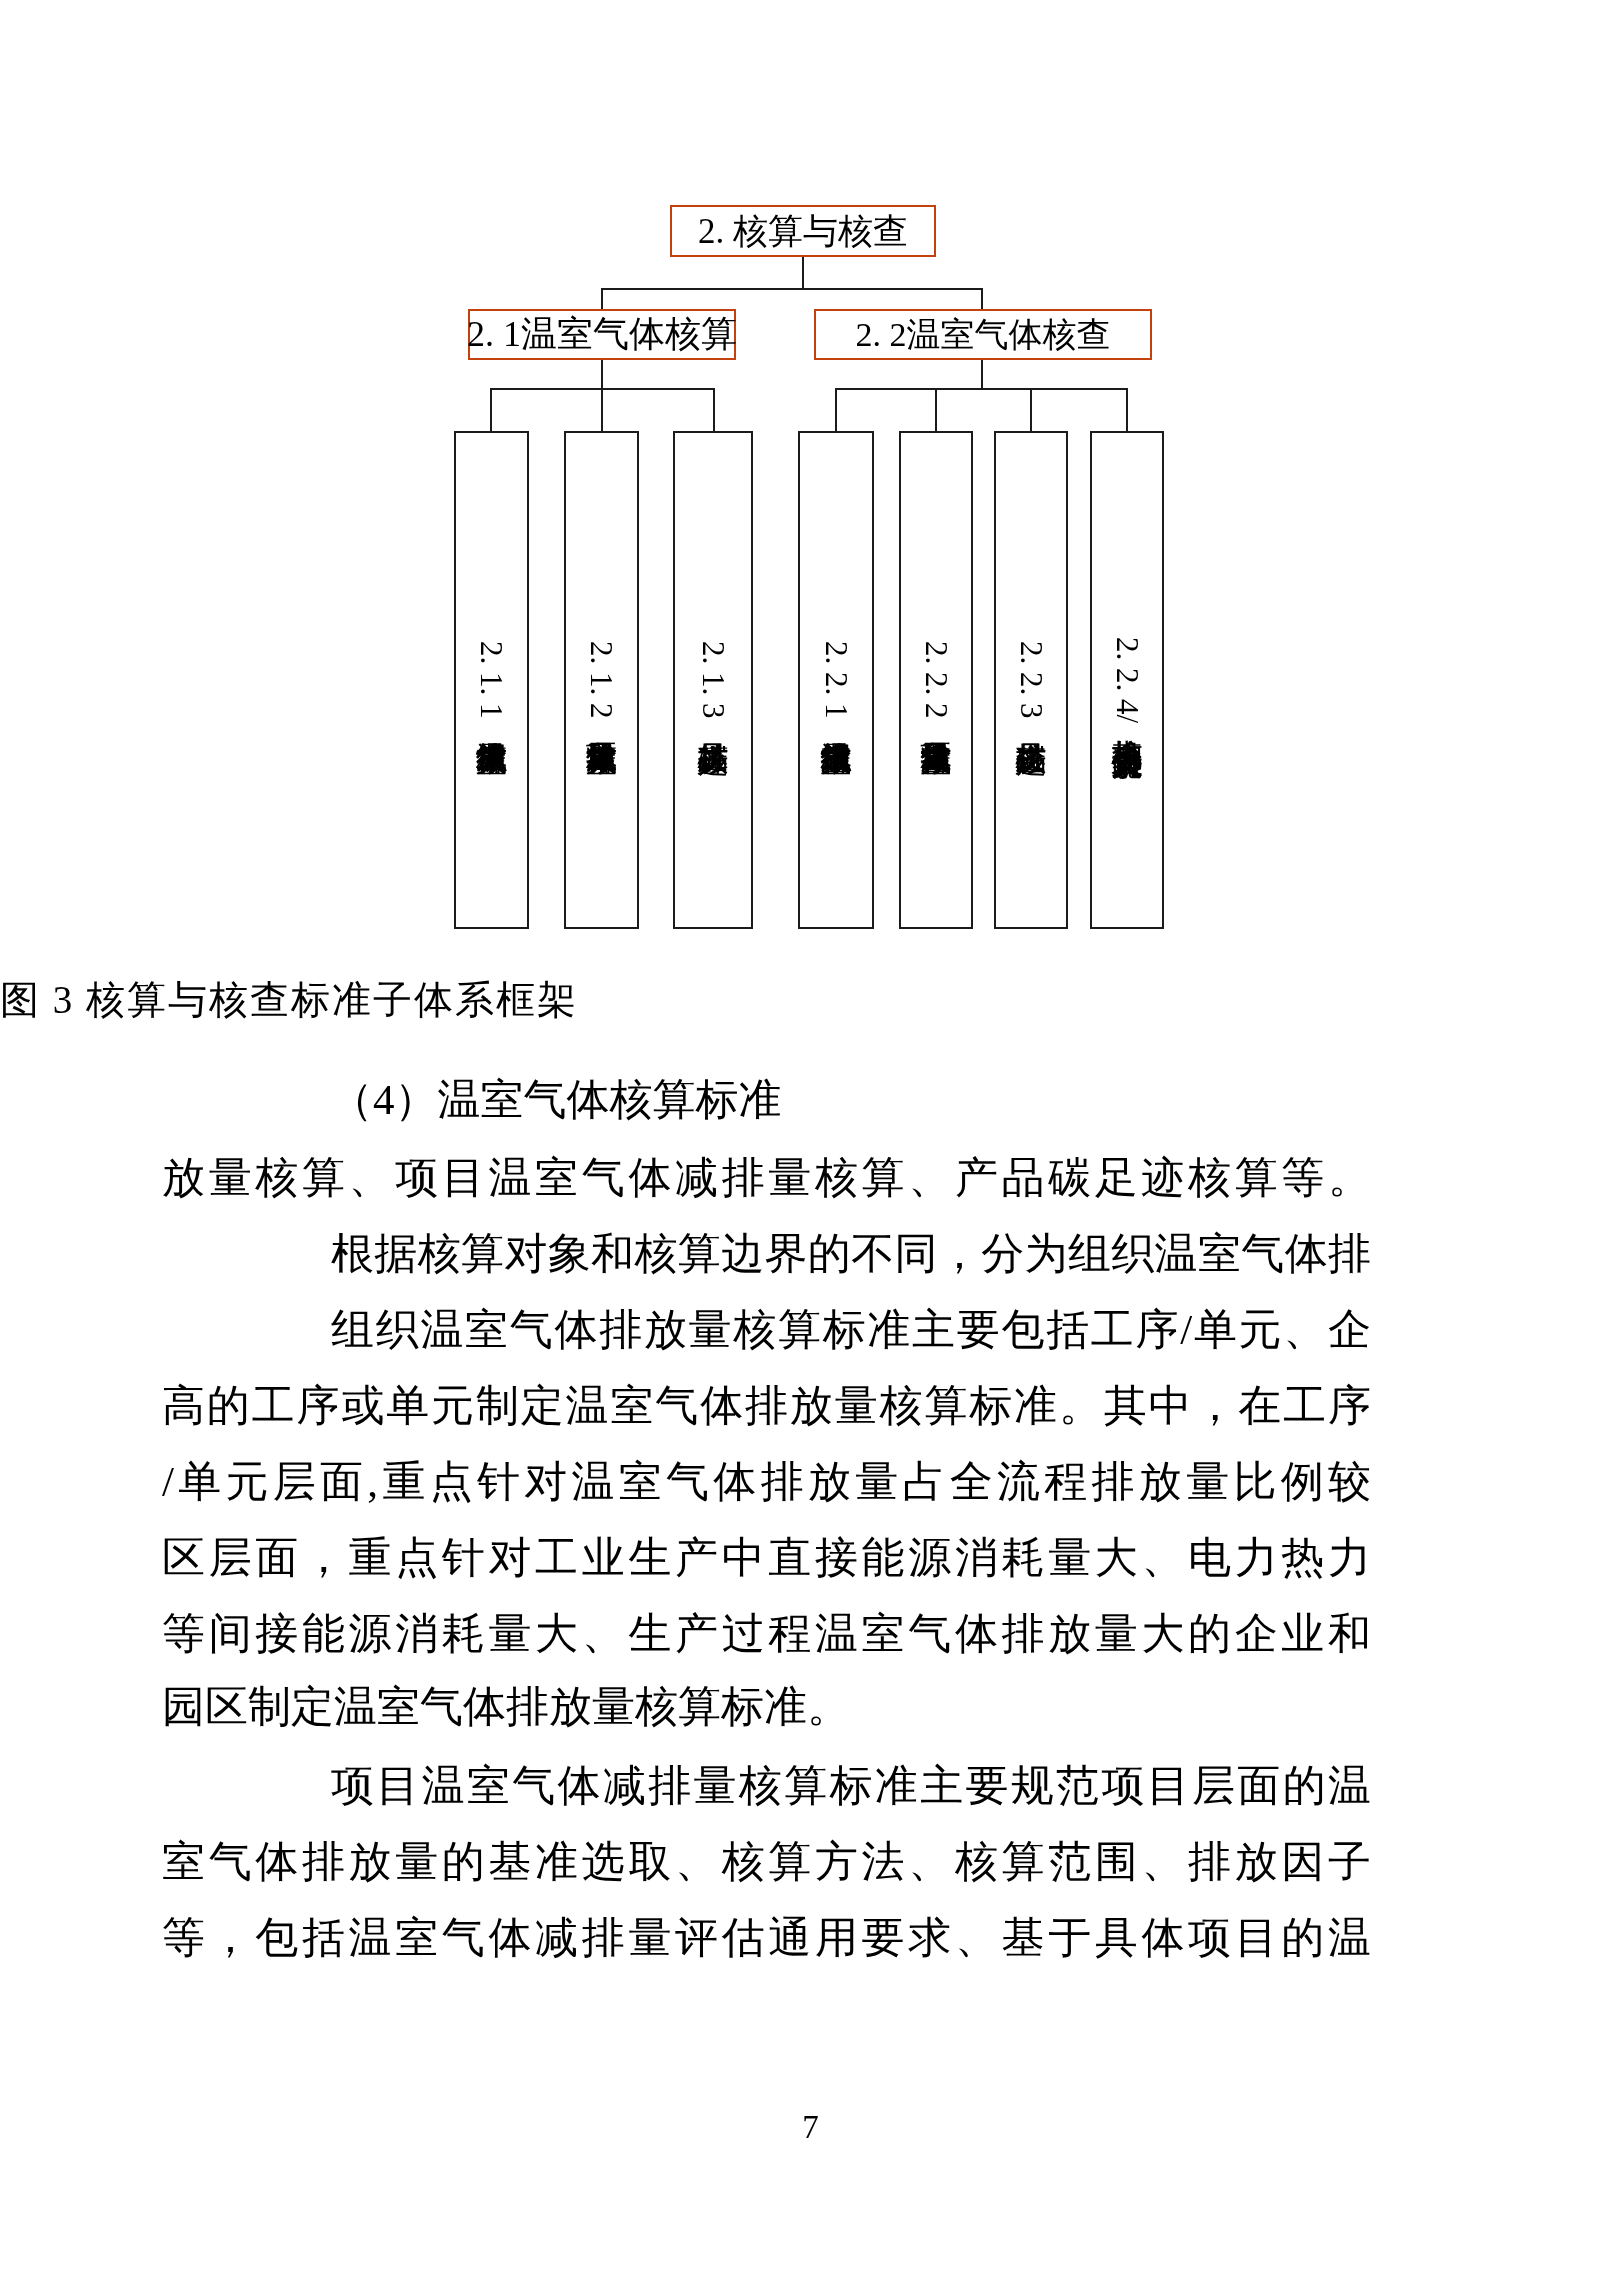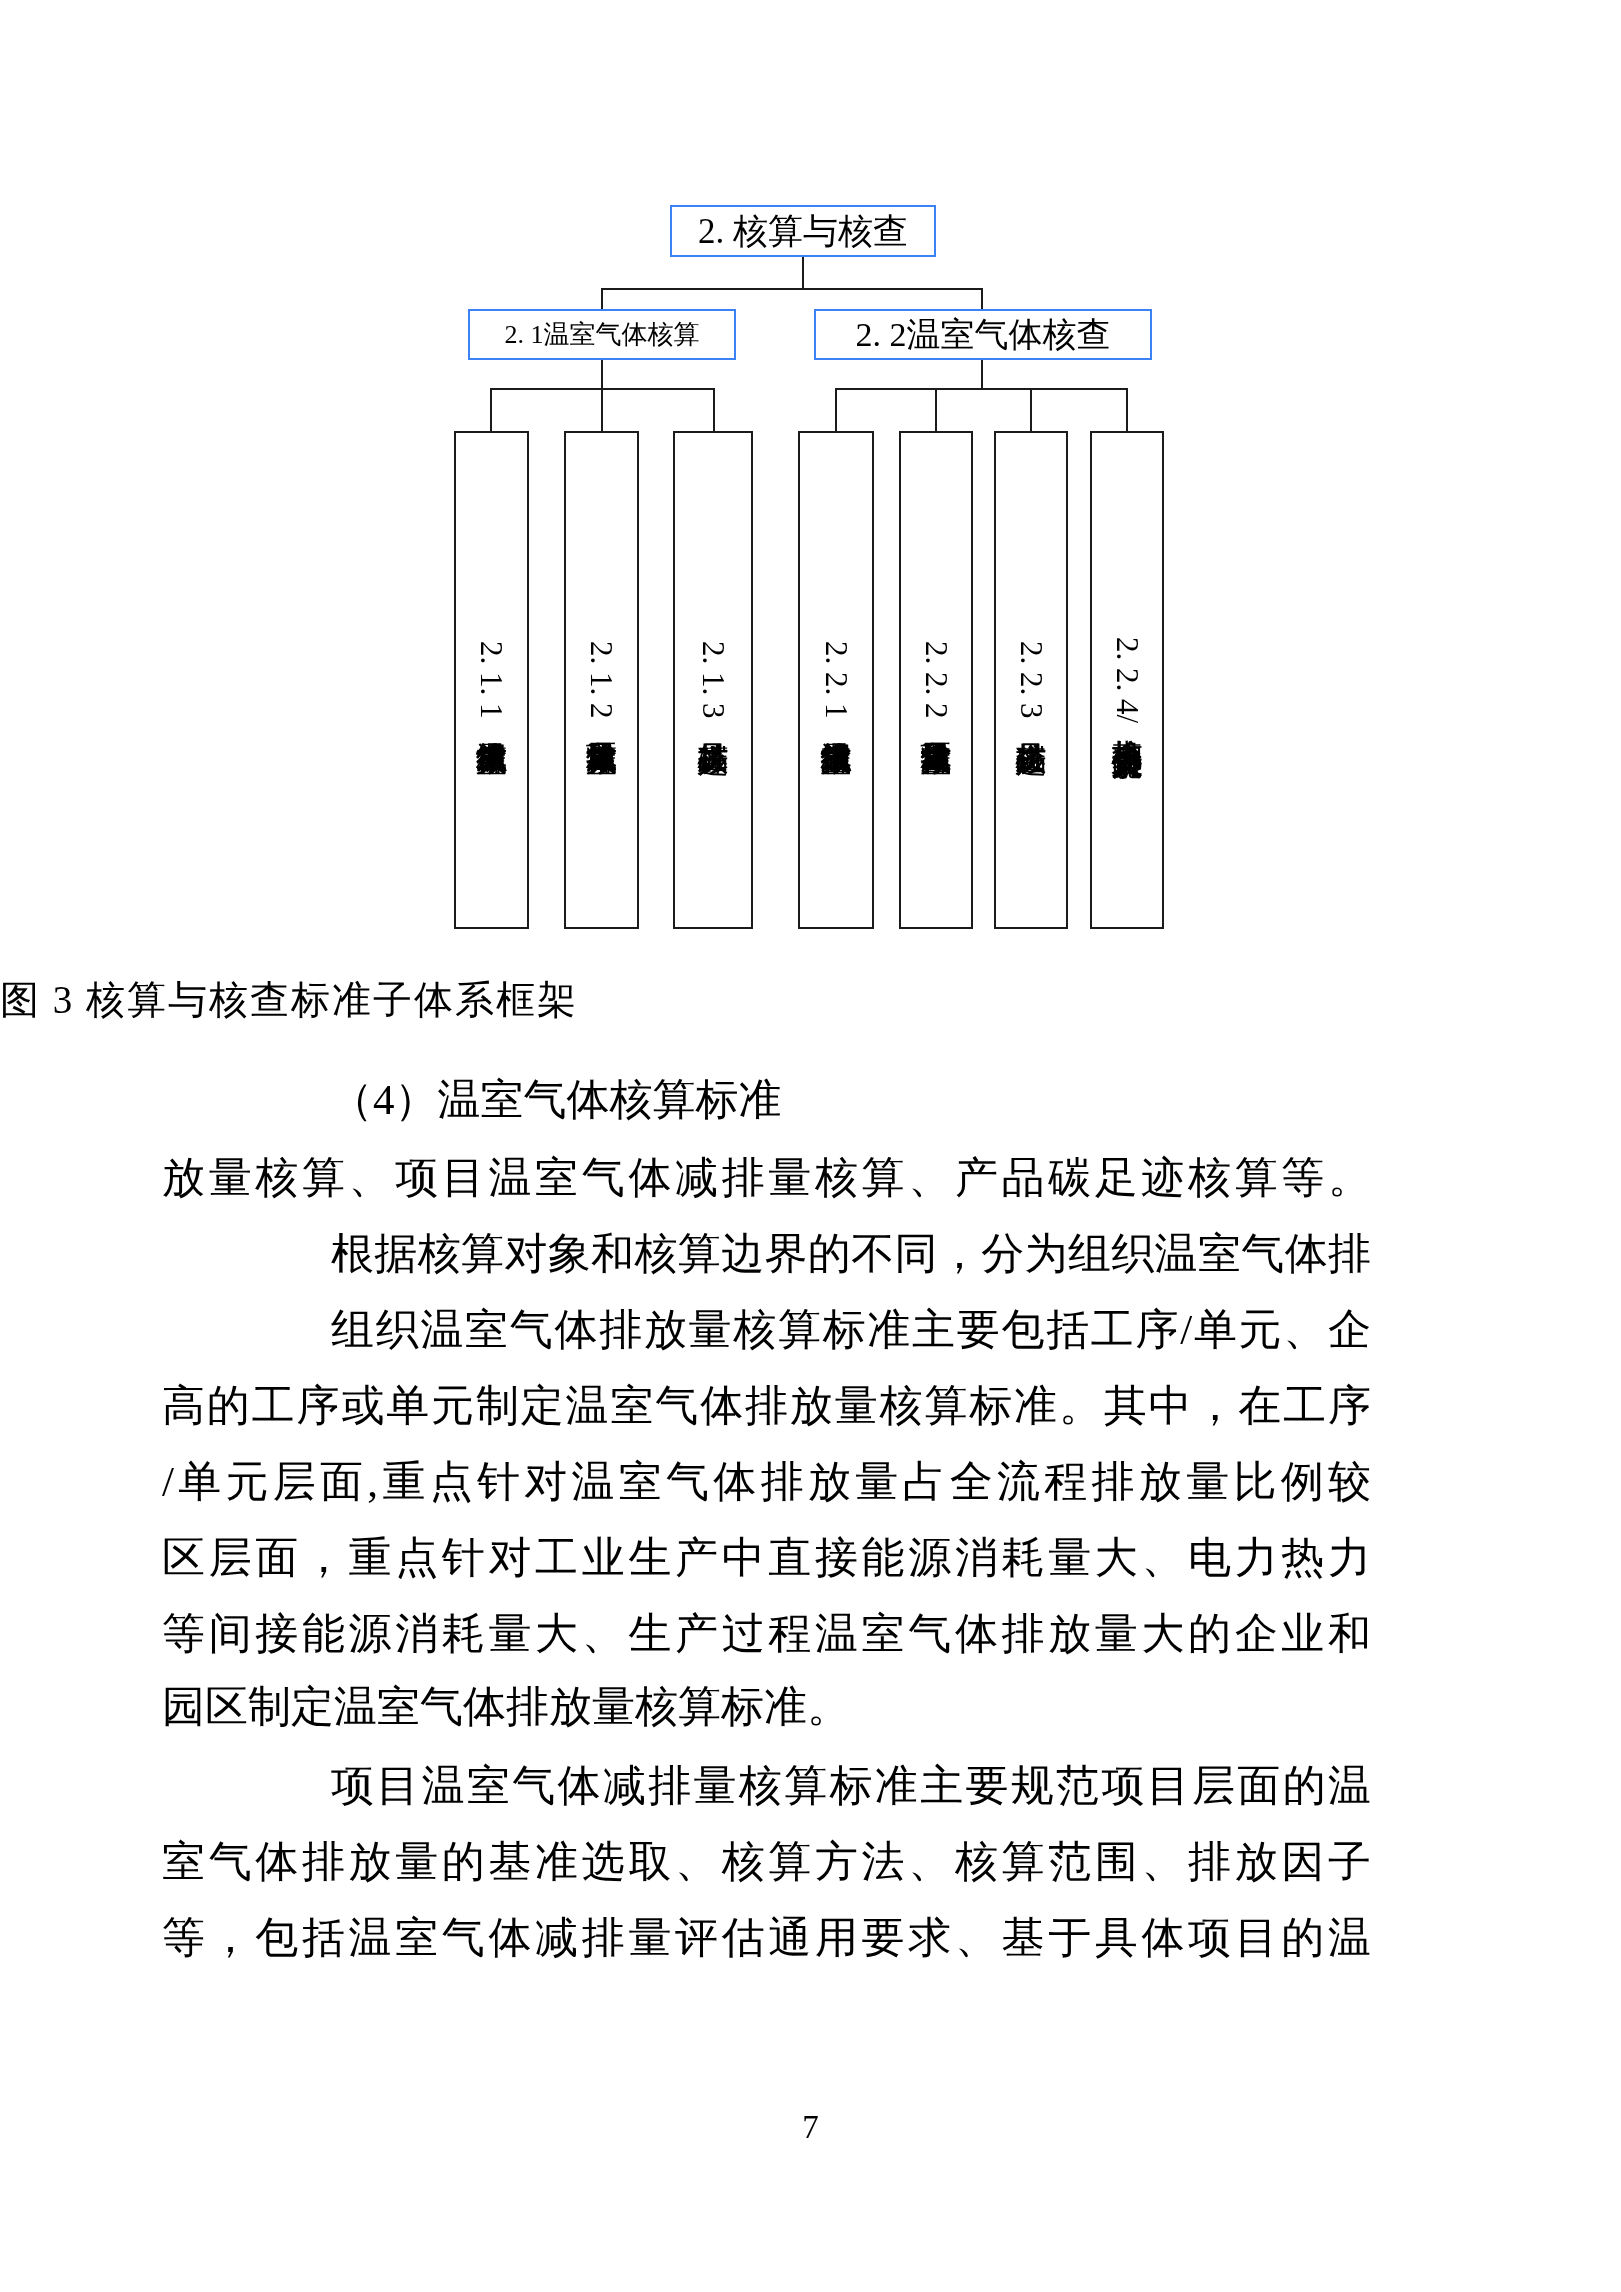--- a/index.html
+++ b/index.html
@@ -8,28 +8,28 @@
     width:1621px;height:2293px;
     margin:0 auto;
     background:#ffffff;
     font-family:"Liberation Serif","DejaVu Serif",serif;
     color:#000000;
     overflow:hidden;
   }
   
   .chart-box{
     position:absolute;
-    border:2px solid #3b82f6;
+    border:2px solid #c2410c;
     box-sizing:border-box;
     display:flex;align-items:center;justify-content:center;
     background:#ffffff;
     white-space:nowrap;
   }
   .node-root{left:670px;top:205px;width:266px;height:52px;font-size:35px;}
-  .node-l2a{left:468px;top:309px;width:268px;height:51px;font-size:26px;}
+  .node-l2a{left:468px;top:309px;width:268px;height:51px;font-size:36px;}
   .node-l2b{left:814px;top:309px;width:338px;height:51px;font-size:34px;}
   .leaf{
     position:absolute;top:431px;height:498px;
     border:2px solid #1b1b1b;box-sizing:border-box;
     display:flex;align-items:center;justify-content:center;
     background:#ffffff;
   }
   .leaf span{
     writing-mode:vertical-rl;
     text-orientation:mixed;

